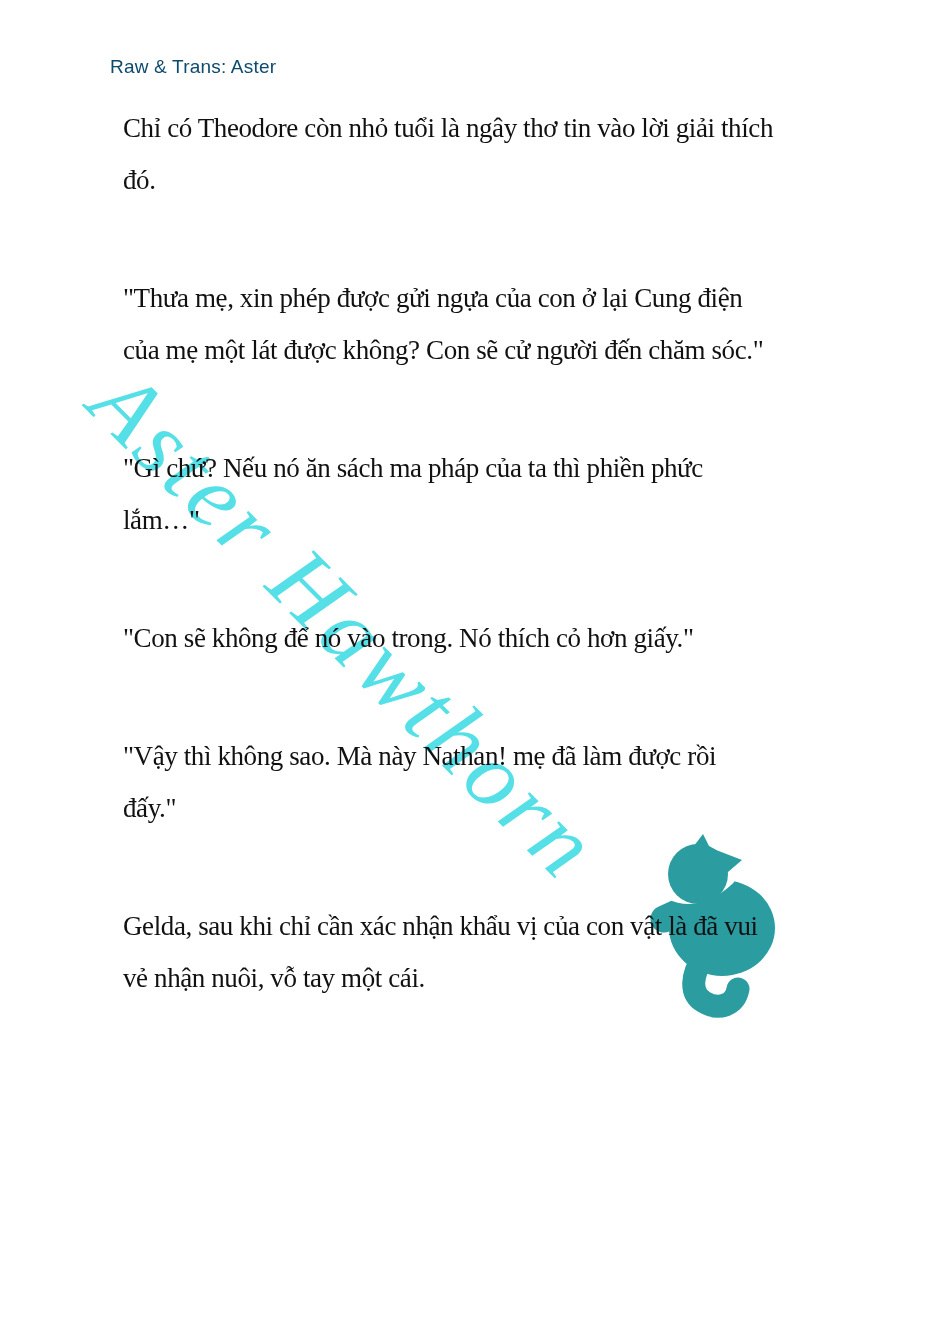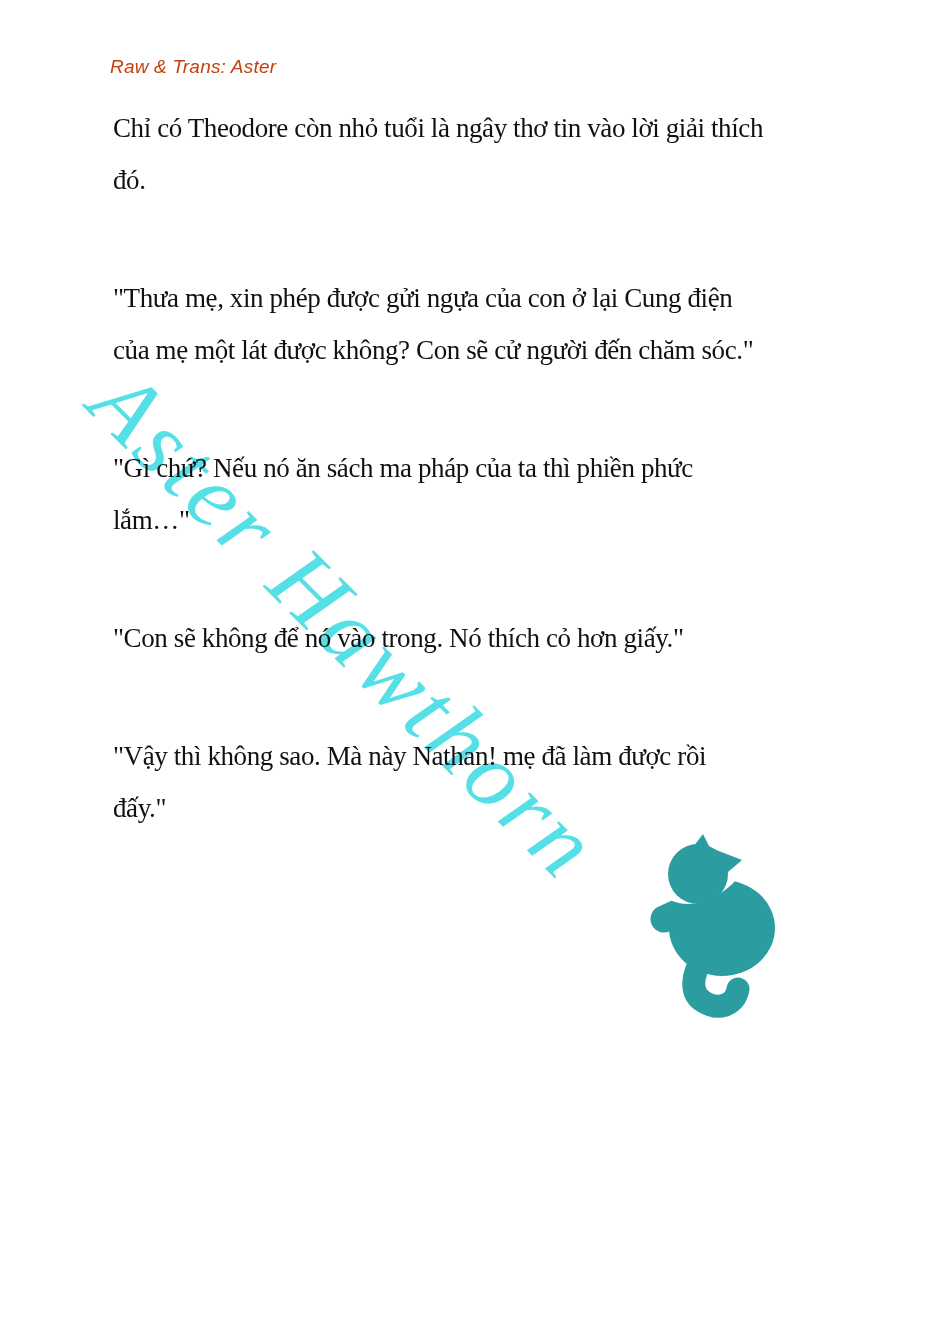--- a/index.html
+++ b/index.html
@@ -20,24 +20,23 @@
     position: absolute;
     inset: 0;
     background: var(--page-bg);
   }
   .credit {
     position: absolute;
     left: 110px;
     top: 56px;
     font-family: "Liberation Sans", "DejaVu Sans", sans-serif;
     font-size: 19px;
-    color: #c2410c;
+    color: #0c4a6e;
     z-index: 3;
     letter-spacing: 0.2px;
-    font-style: italic;
   }
   .watermark {
     position: absolute;
     left: 146px;
     top: 348px;
     font-size: 94px;
     font-style: italic;
     font-family: "Liberation Serif", "DejaVu Serif", serif;
     color: var(--wm-color);
     white-space: nowrap;
@@ -53,21 +52,21 @@
     top: 833px;
     width: 138px;
     height: 188px;
     z-index: 1;
   }
   .cat-fill { fill: var(--cat-color); }
   .cat-stroke { stroke: var(--cat-color); fill: none; }
   .gap-stroke { stroke: var(--page-bg); fill: none; }
   .content {
     position: absolute;
-    left: 113px;
+    left: 123px;
     top: 102px;
     width: 760px;
     z-index: 2;
   }
   .para {
     font-size: 27px;
     line-height: 52px;
     letter-spacing: -0.4px;
     color: var(--text-color);
     white-space: pre;
@@ -102,15 +101,17 @@
   <div class="content">
       <p class="para">Chỉ có Theodore còn nhỏ tuổi là ngây thơ tin vào lời giải thích
 đó.</p>
       <p class="para">"Thưa mẹ, xin phép được gửi ngựa của con ở lại Cung điện
 của mẹ một lát được không? Con sẽ cử người đến chăm sóc."</p>
       <p class="para">"Gì chứ? Nếu nó ăn sách ma pháp của ta thì phiền phức
 lắm…"</p>
       <p class="para">"Con sẽ không để nó vào trong. Nó thích cỏ hơn giấy."</p>
       <p class="para">"Vậy thì không sao. Mà này Nathan! mẹ đã làm được rồi
 đấy."</p>
+      <p class="para">Gelda, sau khi chỉ cần xác nhận khẩu vị của con vật là đã vui
+vẻ nhận nuôi, vỗ tay một cái.</p>
     </div>
 
 </div>
 
 </body></html>

